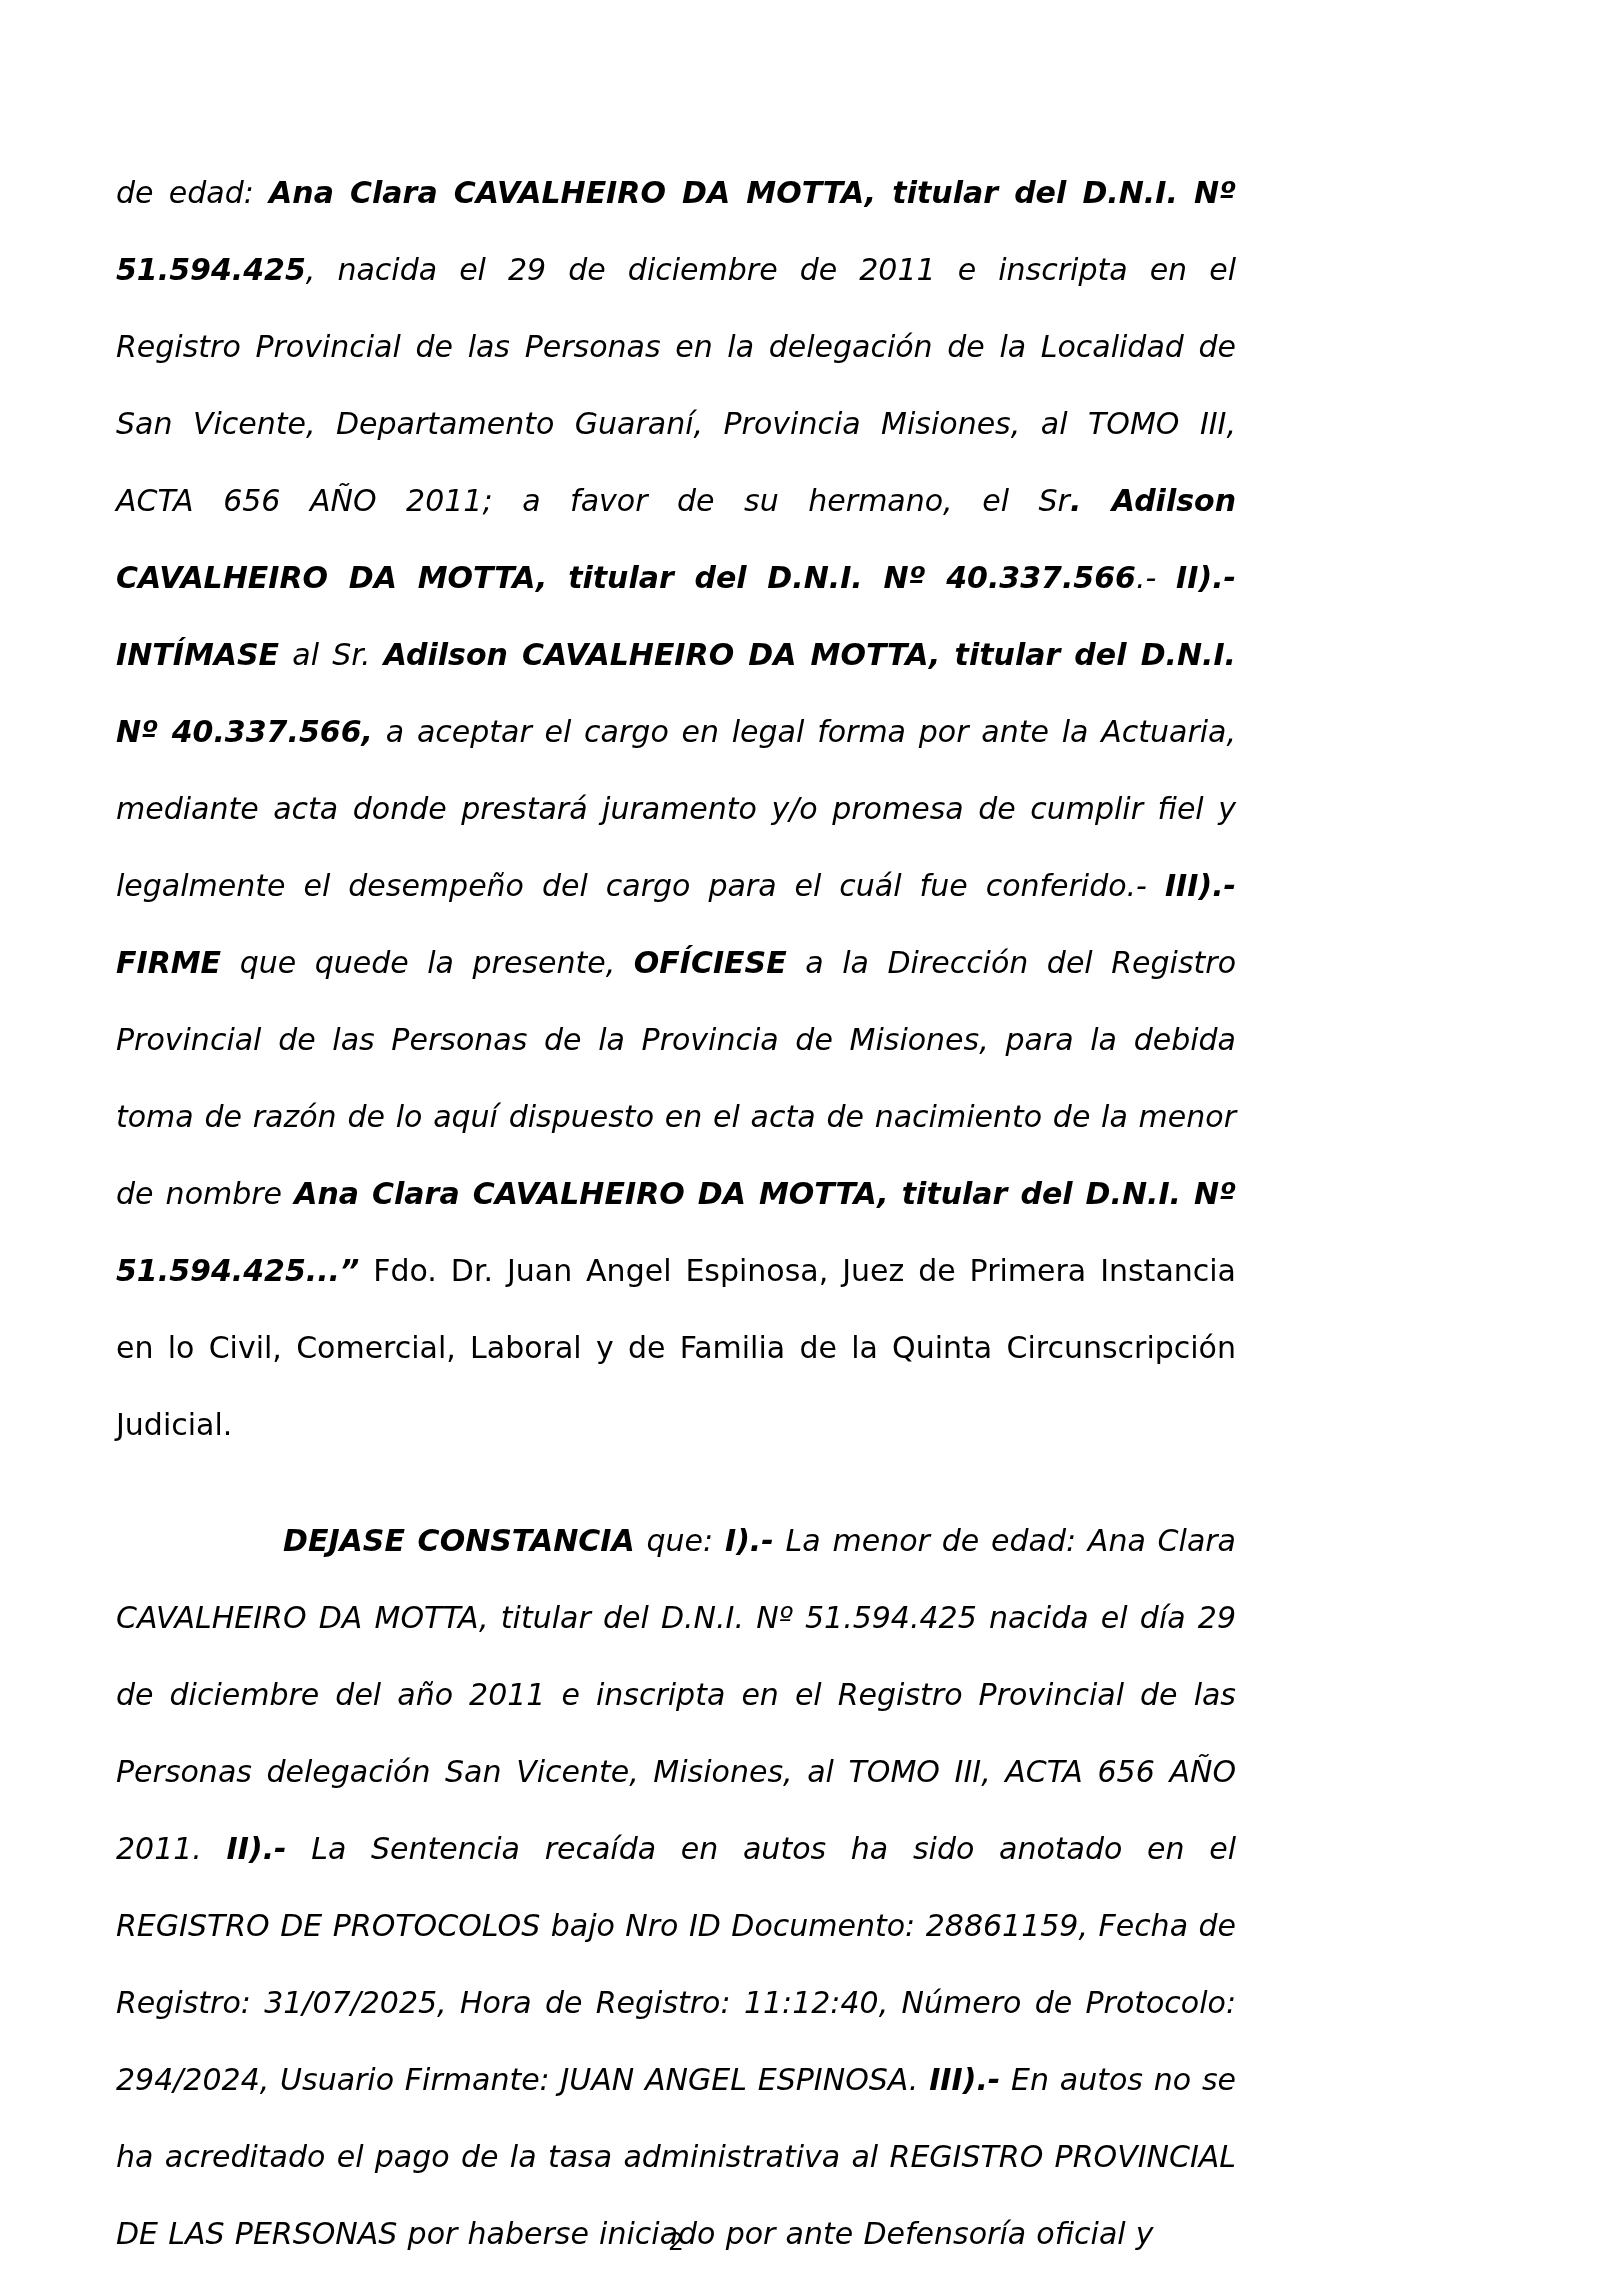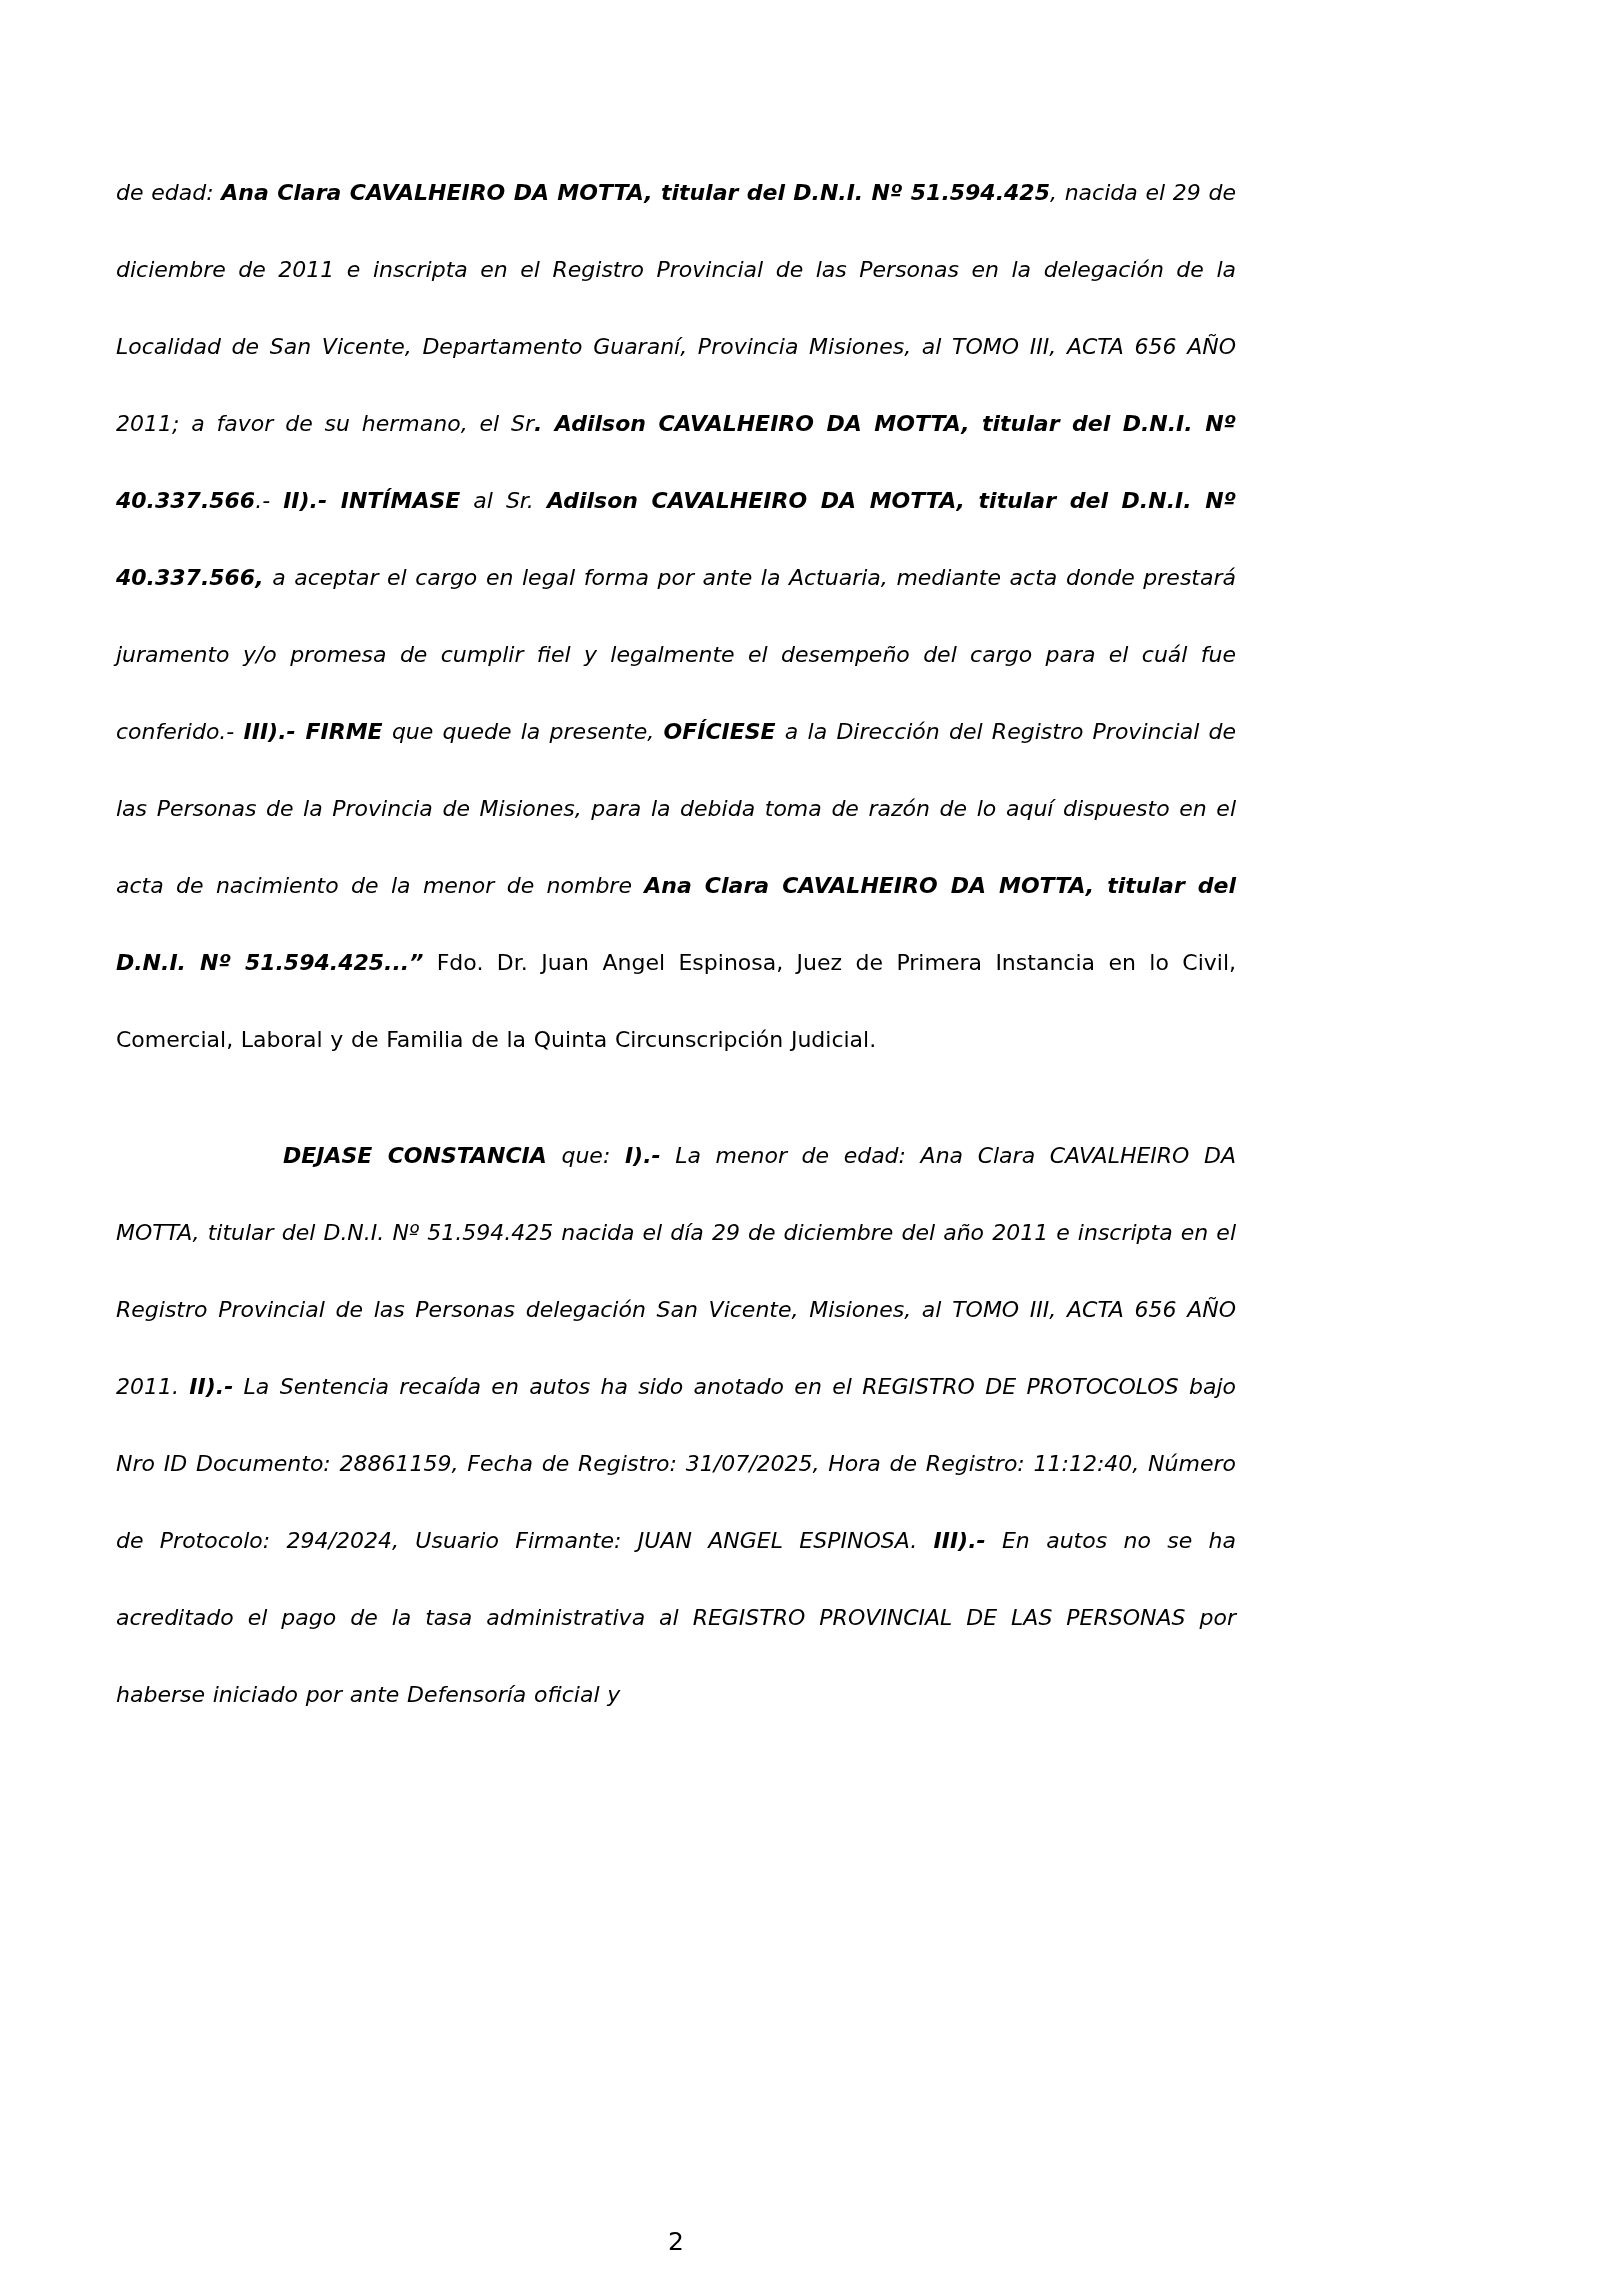--- a/index.html
+++ b/index.html
@@ -20,21 +20,21 @@
     background: #ffffff;
     overflow: hidden;
   }
   .text-block {
     position: absolute;
     left: 116px;
     top: 154px;
     width: 1120px;
   }
   .para {
-    font-size: 22px;
+    font-size: 30px;
     line-height: 77px;
     text-align: justify;
     margin: 0;
     word-spacing: 0.7px;
   }
   .para + .para {
     margin-top: 39px;
   }
   .para.indent {
     text-indent: 167px;

